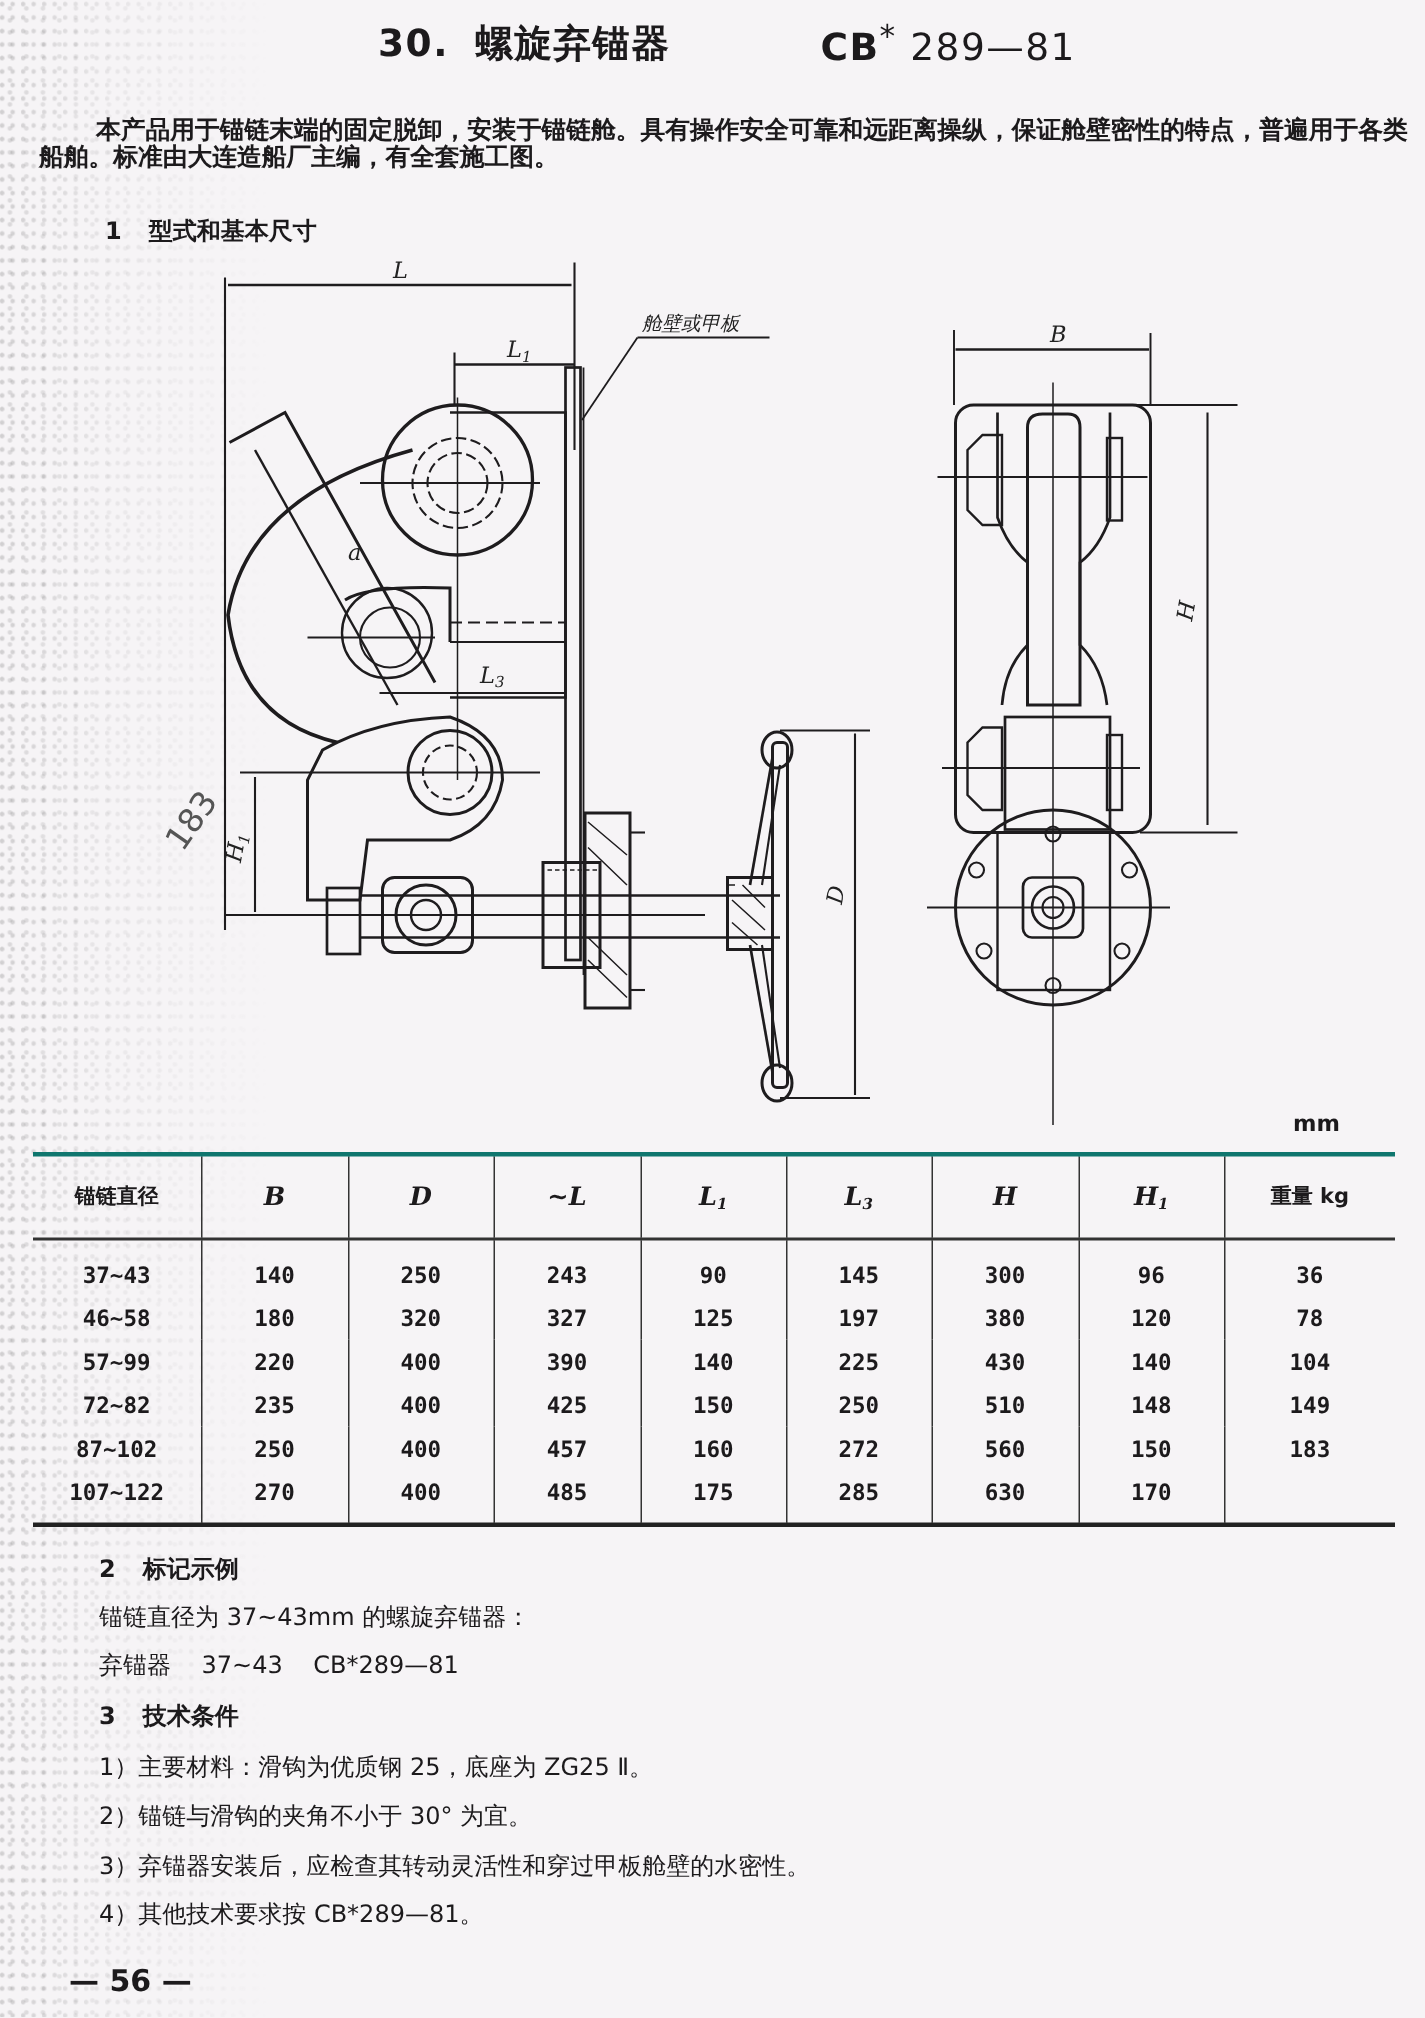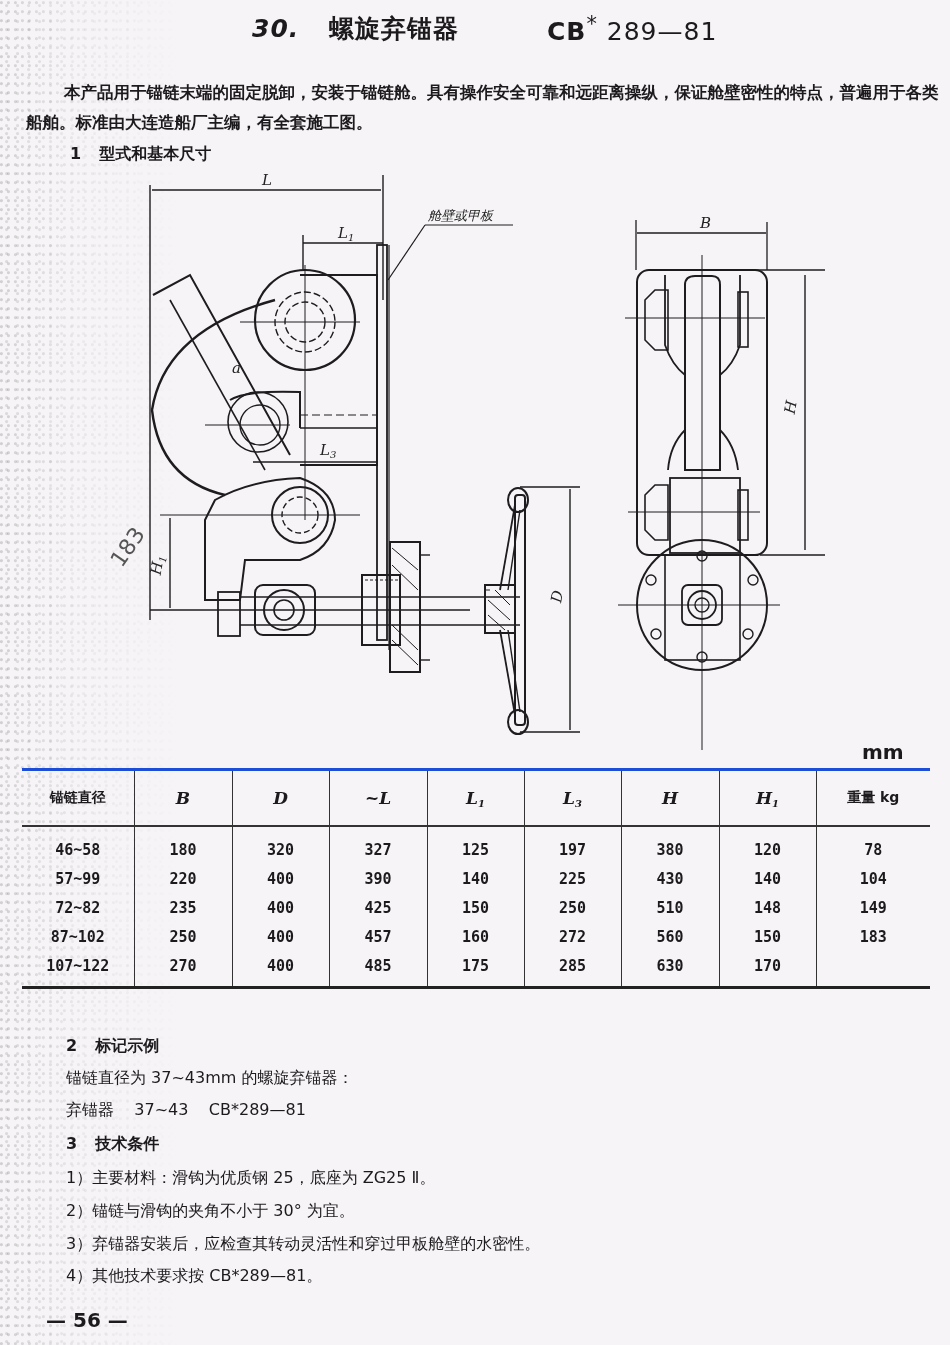--- a/index.html
+++ b/index.html
@@ -15,42 +15,42 @@
       radial-gradient(circle at 20% 30%, rgba(40,40,40,.18) 0 1px, transparent 2px) 0 0/7px 9px,
       radial-gradient(circle at 60% 70%, rgba(40,40,40,.14) 0 1px, transparent 2px) 0 0/11px 8px;
     -webkit-mask-image: linear-gradient(to right, #000 0%, rgba(0,0,0,.4) 40%, transparent 100%);
     mask-image: linear-gradient(to right, #000 0%, rgba(0,0,0,.4) 40%, transparent 100%);
     pointer-events: none;
   }
   .title {
     position: absolute; top: 12px; left: 252px; font-size: 25px; font-weight: bold;
     font-family: "DejaVu Sans", "Liberation Sans", sans-serif; letter-spacing: 1px;
   }
-  .title .num { margin-right: 20px; font-style: italic; }
+  .title .num { margin-right: 8px; }
   .title .std { position: absolute; left: 295px; top: 0; white-space: nowrap; font-weight: normal; }
   .title .std b { font-weight: bold; }
   .intro {
     position: absolute; top: 78px; left: 26px; width: 914px;
-    font-size: 16.5px; line-height: 30px; font-weight: bold;
+    font-size: 16.5px; line-height: 18px; font-weight: bold;
     font-family: "DejaVu Sans", "Liberation Sans", sans-serif;
     text-indent: 38px;
   }
   .h-section {
     position: absolute; font-size: 16px; font-weight: bold;
     font-family: "DejaVu Sans", "Liberation Sans", sans-serif;
   }
   .h-section .n { margin-right: 18px; }
   .drawing { position: absolute; left: 0; top: 150px; }
-  .unit { position: absolute; top: 740px; left: 862px; font-size: 20px; font-weight: bold;
+  .unit { position: absolute; top: 740px; left: 862px; font-size: 15px; font-weight: bold;
     font-family: "DejaVu Sans", "Liberation Sans", sans-serif; }
   table.spec {
     position: absolute; top: 768px; left: 22px; width: 908px; border-collapse: collapse;
     font-size: 15px; font-family: "DejaVu Sans Mono", "Liberation Mono", monospace; font-weight: bold;
   }
-  table.spec thead tr { border-top: 3px solid #1d4ed8; border-bottom: 2px solid #333; }
+  table.spec thead tr { border-top: 3px solid #0f766e; border-bottom: 2px solid #333; }
   table.spec tbody { border-bottom: 3px solid #222; }
   table.spec th {
     height: 52px; font-weight: bold; font-style: italic;
     font-family: "DejaVu Serif", "Liberation Serif", serif; font-size: 17px;
   }
   table.spec th.cn { font-style: normal; font-size: 14px; font-family: "DejaVu Sans", "Liberation Sans", sans-serif; }
   table.spec th, table.spec td { border-left: 1.5px solid #333; text-align: center; }
   table.spec th:first-child, table.spec td:first-child { border-left: none; }
   table.spec td { height: 29px; padding: 0; }
   table.spec tbody tr:first-child td { padding-top: 8px; }
@@ -222,20 +222,31 @@
       <th><span>~L</span></th>
       <th><span>L</span><span class="sub">1</span></th>
       <th><span>L</span><span class="sub">3</span></th>
       <th><span>H</span></th>
       <th><span>H</span><span class="sub">1</span></th>
       <th class="cn"><span>重量  kg</span></th>
     </tr>
   </thead>
   <tbody>
     <tr>
+      <td>37~43</td>
+        <td>140</td>
+        <td>250</td>
+        <td>243</td>
+        <td>90</td>
+        <td>145</td>
+        <td>300</td>
+        <td>96</td>
+        <td>36</td>
+    </tr>
+    <tr>
       <td>46~58</td>
         <td>180</td>
         <td>320</td>
         <td>327</td>
         <td>125</td>
         <td>197</td>
         <td>380</td>
         <td>120</td>
         <td>78</td>
     </tr>

